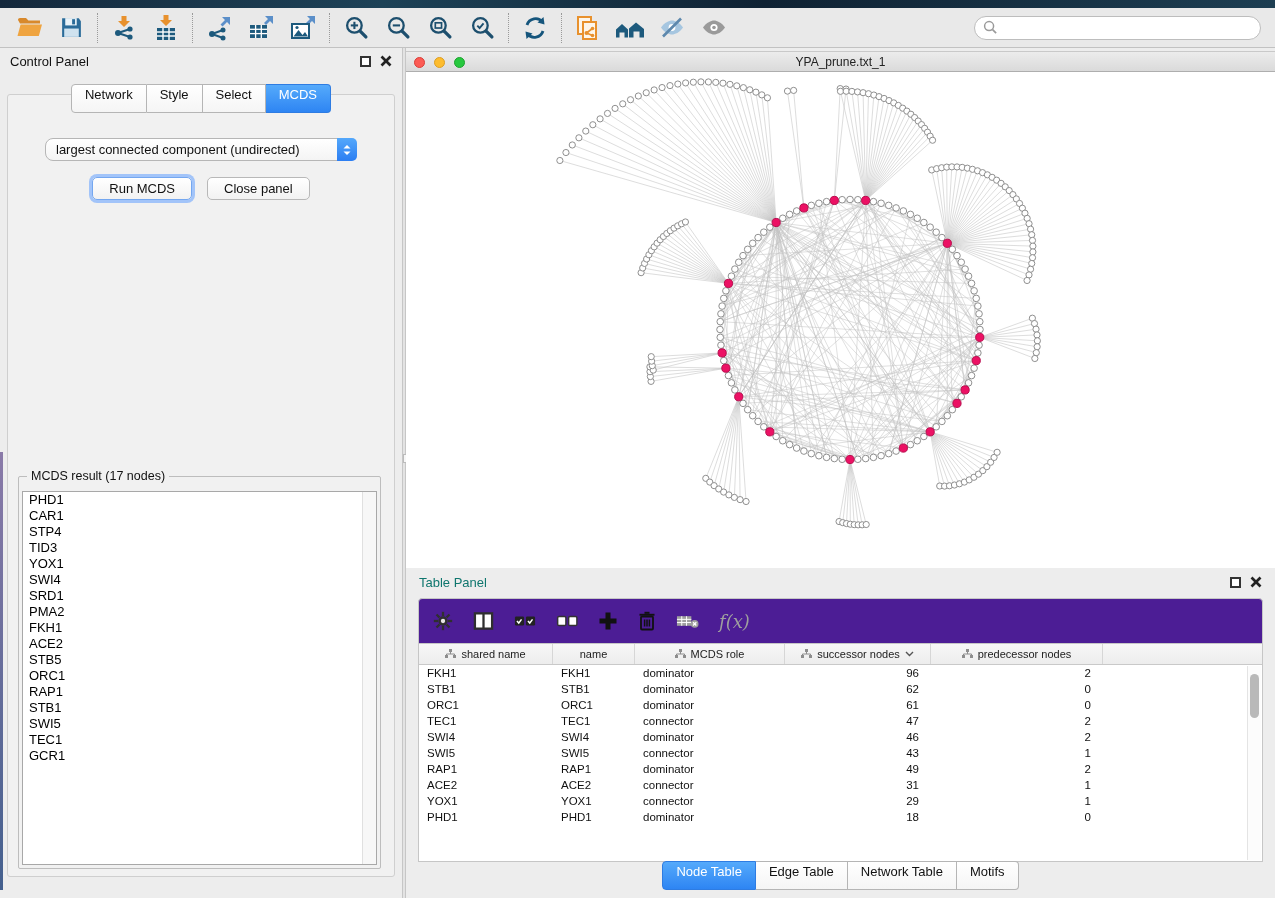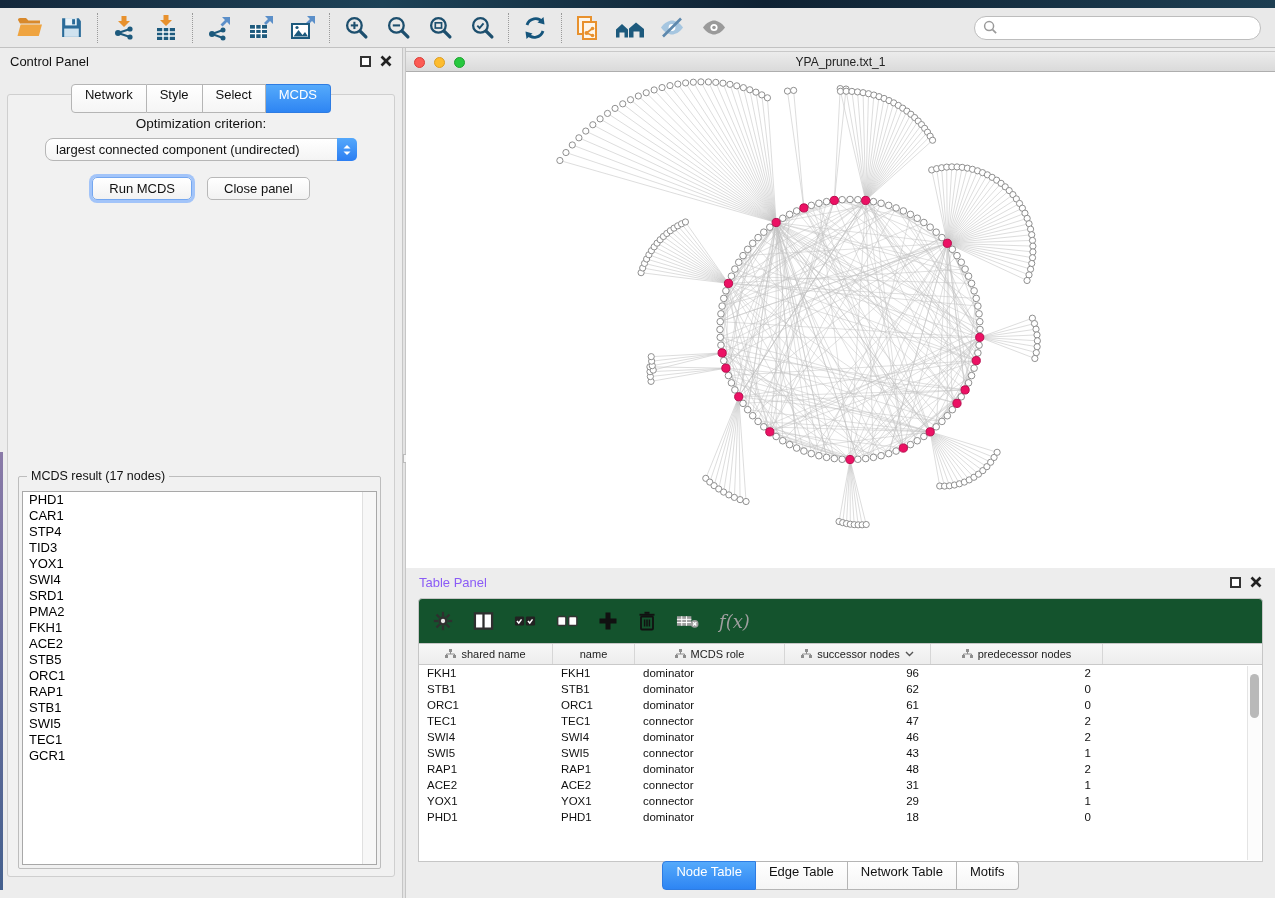--- a/index.html
+++ b/index.html
@@ -53,23 +53,23 @@
   .tl.red { left:8px; background:#fc5b54; border:1px solid #da3e38; }
   .tl.yellow { left:28px; background:#fdbc2e; border:1px solid #dd9e22; }
   .tl.green { left:48px; background:#27c83f; border:1px solid #1da32f; }
   .nv-title { font-size:12px; color:#222; }
   .nv-canvas { flex:1; background:#fff; position:relative; }
   .nv-canvas svg { position:absolute; inset:0; width:100%; height:100%; }
 
   
   .table-panel { flex:1; background:#ededed; position:relative; }
   .tp-header { height:28px; display:flex; align-items:center; padding:0 13px; }
-  .tp-title { font-size:13px; color:#8b5cf6; }
+  .tp-title { font-size:13px; color:#0f766e; }
   .tp-inner { position:absolute; top:30px; left:12px; right:12px; bottom:36px; display:flex; flex-direction:column; }
-  .tp-toolbar { height:46px; flex:none; background:#14532d; border:1px solid #c6c6c6; border-radius:4px 4px 0 0; display:flex; align-items:center; padding:0 14px; gap:20px; }
+  .tp-toolbar { height:46px; flex:none; background:#4c1d95; border:1px solid #c6c6c6; border-radius:4px 4px 0 0; display:flex; align-items:center; padding:0 14px; gap:20px; }
   .tpi { display:flex; align-items:center; justify-content:center; border:none; background:transparent; }
   .fx-label { font-family:"DejaVu Serif", serif; font-style:italic; font-size:18px; color:#9f9f9f; }
   .tp-table { flex:1; border:1px solid #c6c6c6; border-top:none; background:#fff; position:relative; overflow:hidden; }
   .thead { display:flex; height:21px; background:linear-gradient(#f7f7f7,#ededed); border-bottom:1px solid #c9c9c9; }
   .th { display:flex; align-items:center; justify-content:center; gap:5px; font-size:11px; color:#222; border-right:1px solid #d6d6d6; flex:none; }
   .th.filler { flex:1; border-right:none; }
   .trow { display:flex; height:16px; align-items:center; }
   .td { font-size:11.5px; color:#111; flex:none; white-space:nowrap; overflow:hidden; }
   .td.txt { padding-left:8px; }
   .td.num { text-align:right; padding-right:12px; }
@@ -258,21 +258,20 @@
           </svg>
         </span>
       </div>
       <div class="cp-tabs">
           <span class="seg-btn">Network</span>
           <span class="seg-btn">Style</span>
           <span class="seg-btn">Select</span>
           <span class="seg-btn active">MCDS</span>
         </div>
       <div class="cp-body">
-        <div class="opt-label">Optimization criterion:</div>
         <div class="mac-select">
           <span>largest connected component (undirected)</span>
           <span class="stepper">
             <svg width="10" height="14" viewBox="0 0 10 14">
                 <path d="M1.5 5.5 5 2l3.5 3.5z" fill="#fff"></path>
                 <path d="M1.5 8.5 5 12l3.5-3.5z" fill="#fff"></path>
               </svg>
           </span>
         </div>
         <div class="btn-row">
@@ -1175,21 +1174,21 @@
                   <div class="td txt" style="width: 134px;">SWI5</div>
                   <div class="td txt" style="width: 82px;">SWI5</div>
                   <div class="td txt" style="width: 150px;">connector</div>
                   <div class="td num" style="width: 146px;">43</div>
                   <div class="td num" style="width: 172px;">1</div>
                 </div>
                 <div class="trow">
                   <div class="td txt" style="width: 134px;">RAP1</div>
                   <div class="td txt" style="width: 82px;">RAP1</div>
                   <div class="td txt" style="width: 150px;">dominator</div>
-                  <div class="td num" style="width: 146px;">48</div>
+                  <div class="td num" style="width: 146px;">49</div>
                   <div class="td num" style="width: 172px;">2</div>
                 </div>
                 <div class="trow">
                   <div class="td txt" style="width: 134px;">ACE2</div>
                   <div class="td txt" style="width: 82px;">ACE2</div>
                   <div class="td txt" style="width: 150px;">connector</div>
                   <div class="td num" style="width: 146px;">31</div>
                   <div class="td num" style="width: 172px;">1</div>
                 </div>
                 <div class="trow">

